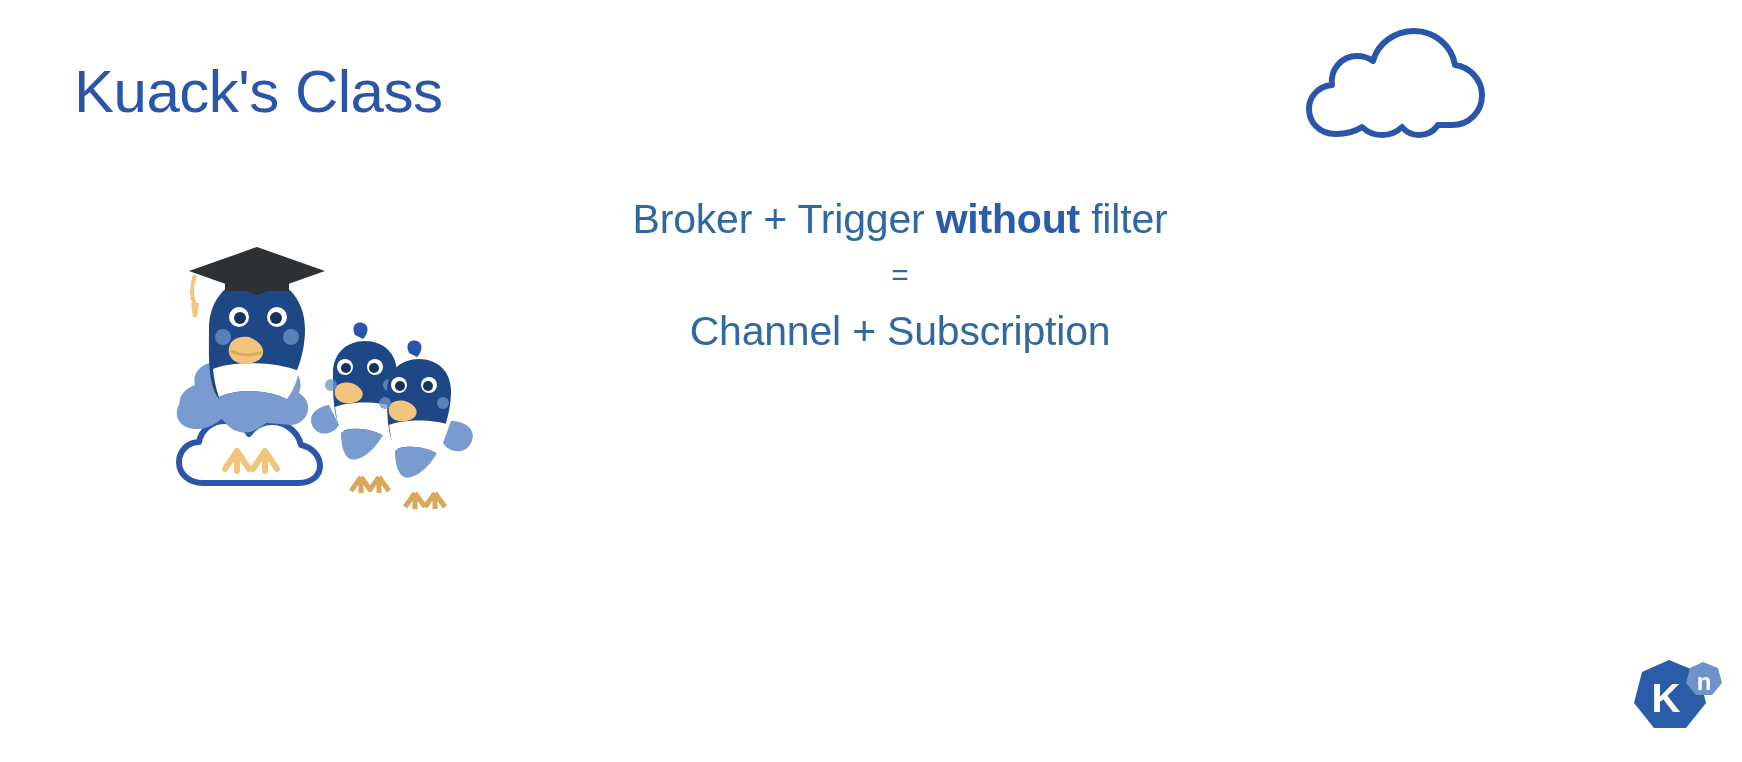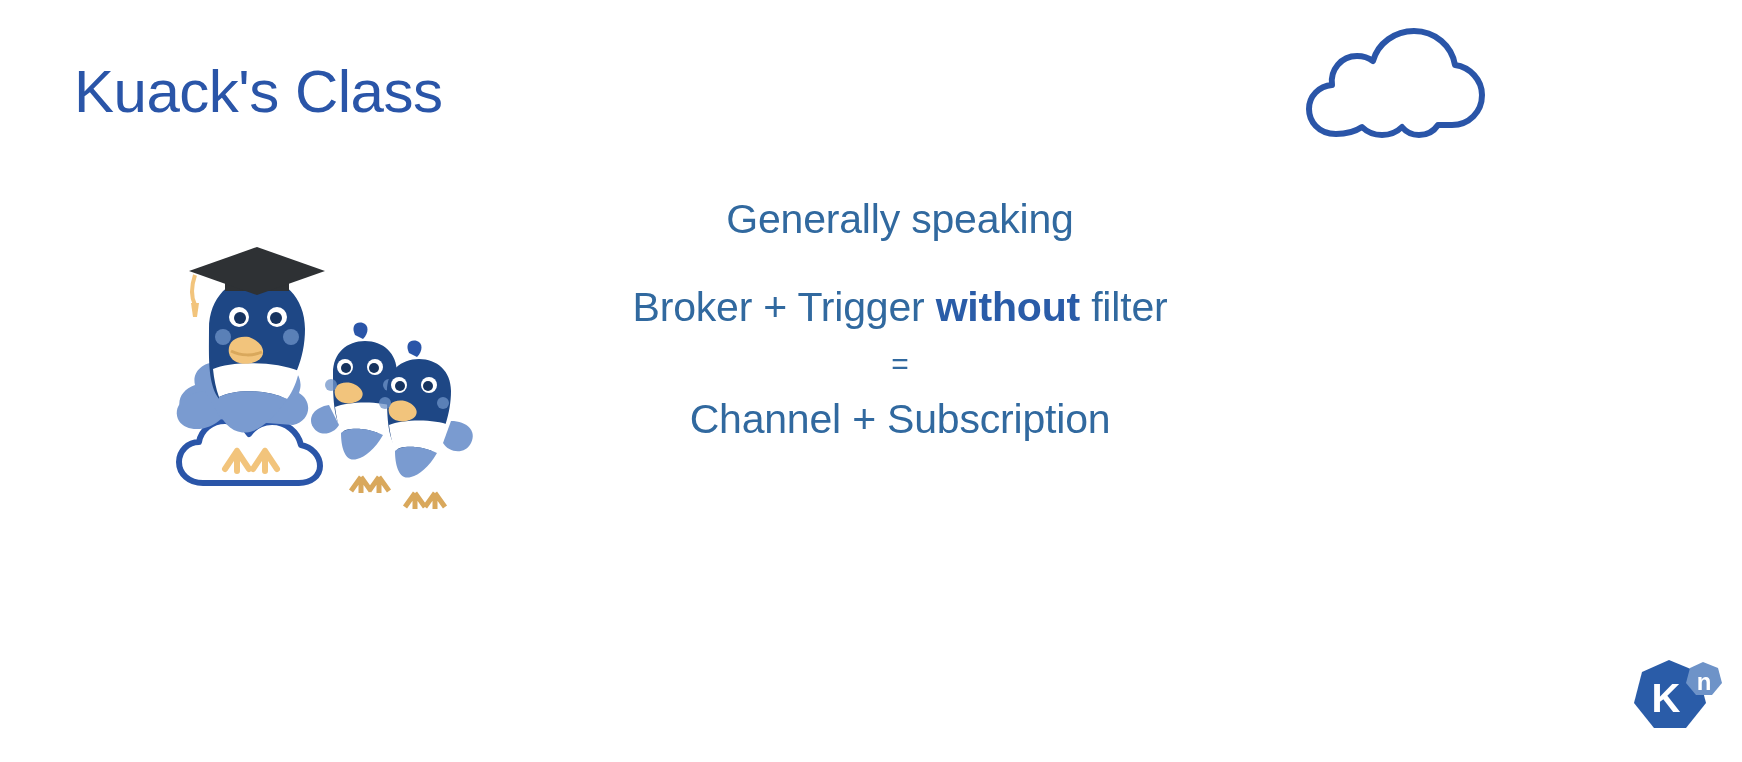--- a/index.html
+++ b/index.html
@@ -212,21 +212,20 @@
       <circle cx="264" cy="160" r="8" fill="#ffffff"></circle>
       <circle cx="263" cy="161" r="5" fill="#16335f"></circle>
       <circle cx="220" cy="178" r="6" fill="#6f93c8" opacity="0.75"></circle>
       <circle cx="278" cy="178" r="6" fill="#6f93c8" opacity="0.75"></circle>
       <path d="M244 128 C240 120 244 114 252 116 C258 118 258 126 252 132 Z" fill="#2a55a8"></path>
     </g>
   </svg>
 </div>
 
 <div id="body-text">
-  <div class="body-line line-gap-1">Generally speaking</div>
 
   <div class="body-line line-gap-2"><span>Broker + Trigger </span><span class="emph">without</span><span> filter</span></div>
 
   <div class="body-line eq line-gap-3">=</div>
 
   <div class="body-line">Channel + Subscription</div>
 </div>
 
 <div id="brand-logo">
   <svg viewBox="0 0 120 112" width="120" height="112" aria-hidden="true">

